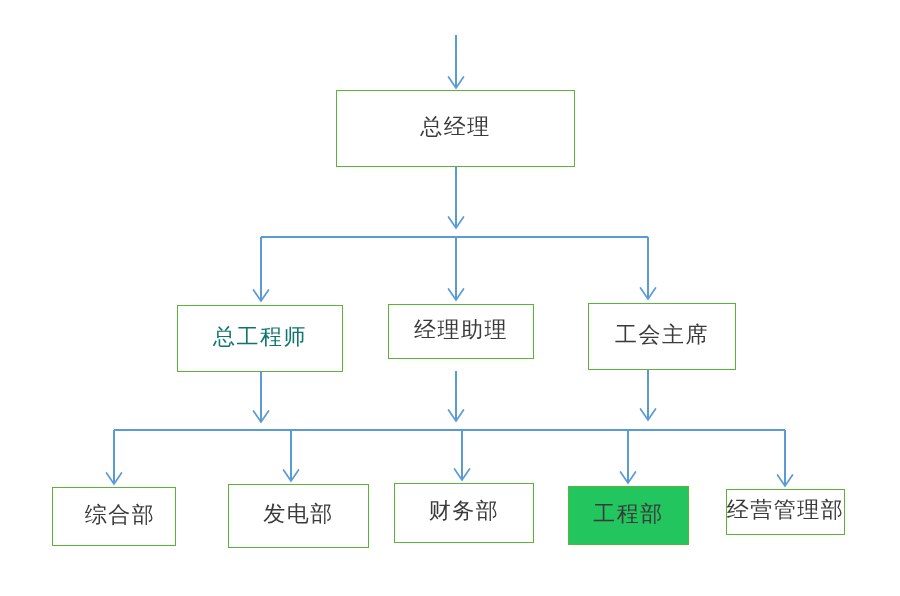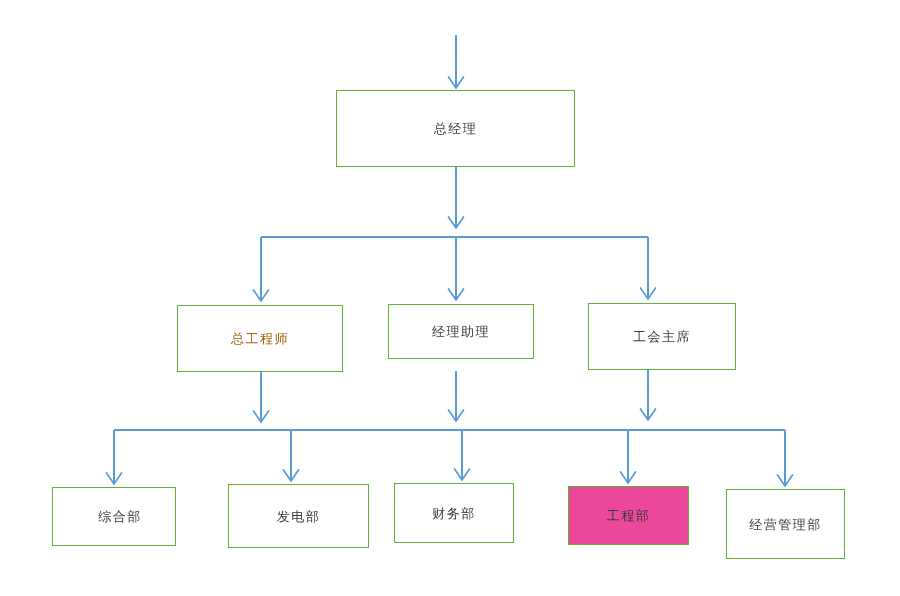--- a/index.html
+++ b/index.html
@@ -28,22 +28,22 @@
   .node-box {
     position: absolute;
     box-sizing: border-box;
     background: #ffffff;
     border: 1.6px solid #5cb335;
     display: flex;
     align-items: center;
     justify-content: center;
   }
   .node-label {
-    font-family: Liberation Serif, serif;
-    font-size: 13px;
+    font-family: Liberation Mono, monospace;
+    font-size: 22px;
     color: #3a3a3a;
     letter-spacing: 1.5px;
     line-height: 1;
     white-space: nowrap;
   }
 </style>
 </head>
 <body>
 
 <div id="chart-canvas">
@@ -77,38 +77,38 @@
       <path d="M620.5 472 L628 483 L635.5 472" fill="none" stroke="#5b9bd5" stroke-width="1.7" stroke-linecap="round" stroke-linejoin="miter"></path>
       <line x1="785" y1="430" x2="785" y2="486" stroke="#5b9bd5" stroke-width="1.6" shape-rendering="crispEdges"></line>
       <path d="M777.5 475 L785 486 L792.5 475" fill="none" stroke="#5b9bd5" stroke-width="1.7" stroke-linecap="round" stroke-linejoin="miter"></path>
     </svg>
 
   <div id="node-layer">
       <div class="node-box" style="left: 336px; top: 90px; width: 239px; height: 77px; border-color: rgb(92, 179, 53); background: rgb(255, 255, 255);">
         <span class="node-label" style="color: rgb(58, 58, 58);">总经理</span>
       </div>
       <div class="node-box" style="left: 177px; top: 305px; width: 166px; height: 67px; border-color: rgb(92, 179, 53); background: rgb(255, 255, 255);">
-        <span class="node-label" style="color: #a16207;">总工程师</span>
+        <span class="node-label" style="color: #0f766e;">总工程师</span>
       </div>
       <div class="node-box" style="left: 388px; top: 304px; width: 146px; height: 55px; border-color: rgb(92, 179, 53); background: rgb(255, 255, 255);">
         <span class="node-label" style="color: rgb(58, 58, 58);">经理助理</span>
       </div>
       <div class="node-box" style="left: 576px; top: 303px; width: 148px; height: 67px; border-color: rgb(92, 179, 53); background: rgb(255, 255, 255); margin-left: 12px;">
         <span class="node-label" style="color: rgb(58, 58, 58);">工会主席</span>
       </div>
       <div class="node-box" style="left: 52px; top: 487px; width: 124px; height: 59px; border-color: rgb(92, 179, 53); background: rgb(255, 255, 255); padding-left: 12px;">
         <span class="node-label" style="color: rgb(58, 58, 58);">综合部</span>
       </div>
       <div class="node-box" style="left: 228px; top: 484px; width: 141px; height: 64px; border-color: rgb(92, 179, 53); background: rgb(255, 255, 255);">
         <span class="node-label" style="color: rgb(58, 58, 58);">发电部</span>
       </div>
-      <div class="node-box" style="left: 394px; top: 483px; width: 120px; height: 60px; border-color: rgb(92, 179, 53); background: rgb(255, 255, 255);">
+      <div class="node-box" style="left: 394px; top: 483px; width: 140px; height: 60px; border-color: rgb(92, 179, 53); background: rgb(255, 255, 255);">
         <span class="node-label" style="color: rgb(58, 58, 58);">财务部</span>
       </div>
-      <div class="node-box" style="left: 568px; top: 486px; width: 121px; height: 59px; border-color: rgb(92, 179, 53); background: #ec4899;">
+      <div class="node-box" style="left: 568px; top: 486px; width: 121px; height: 59px; border-color: rgb(92, 179, 53); background: #22c55e;">
         <span class="node-label" style="color: rgb(58, 58, 58);">工程部</span>
       </div>
-      <div class="node-box" style="left: 726px; top: 489px; width: 119px; height: 70px; border-color: rgb(92, 179, 53); background: rgb(255, 255, 255);">
+      <div class="node-box" style="left: 726px; top: 489px; width: 119px; height: 46px; border-color: rgb(92, 179, 53); background: rgb(255, 255, 255);">
         <span class="node-label" style="color: rgb(58, 58, 58);">经营管理部</span>
       </div>
     </div>
 
 </div>
 
 </body></html>

